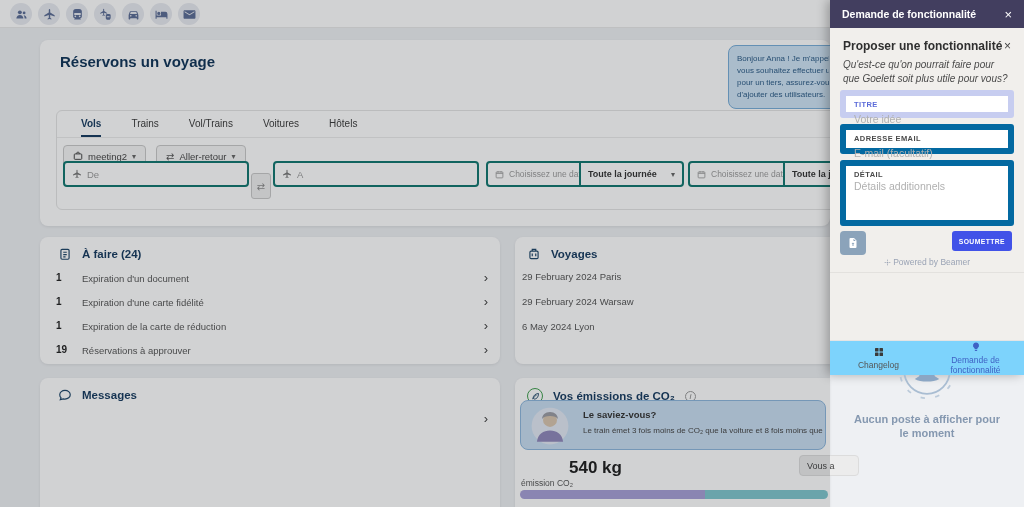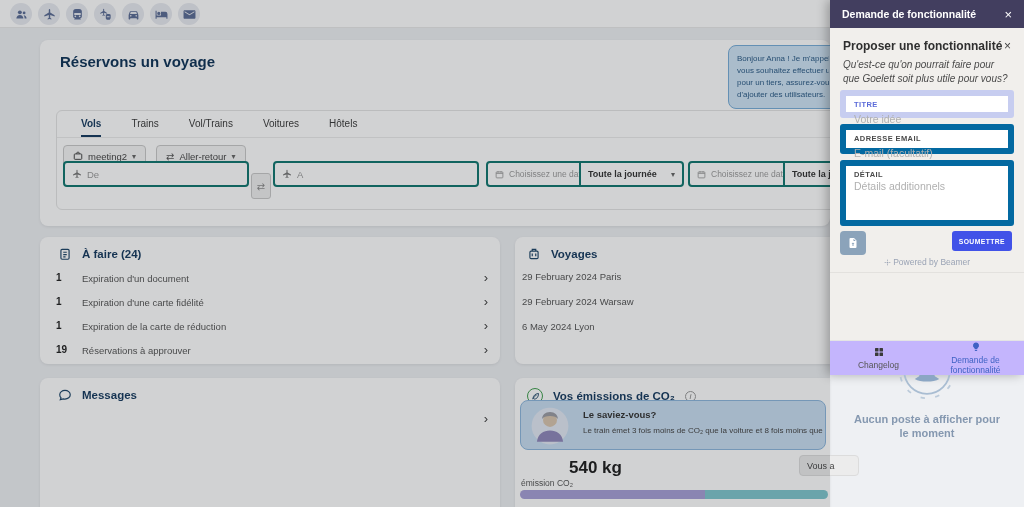--- a/index.html
+++ b/index.html
@@ -74,21 +74,21 @@
   .fbox.focused .flabel { color:#5a6ad8; }
   .fbox input, .fbox textarea { width:100%; border:none; outline:none; font-size:10.5px; color:#333; font-family:"Liberation Sans","DejaVu Sans",sans-serif; background:transparent; resize:none; padding:1px 0 0 0; }
   .fbox input::placeholder, .fbox textarea::placeholder { color:#b0b0b0; }
   .attach-btn { position:absolute; left:10px; top:231px; width:26px; height:24px; background:#8ba3ba; border:none; border-radius:4px; display:flex; align-items:center; justify-content:center; color:#fff; cursor:pointer; }
   .attach-btn svg { width:12px; height:12px; } 
   .submit { position:absolute; right:12px; top:231px; height:20px; padding:0 7px; background:#4152e8; color:#fff; border:none; border-radius:3px; font-size:6.8px; font-weight:bold; letter-spacing:.4px; cursor:pointer; }
   .powered { position:absolute; left:0; top:257px; width:100%; text-align:center; font-size:8.5px; color:#9aa3b5; }
   .panel-divider { position:absolute; left:0; top:272px; width:100%; height:1px; background:#e3e1de; }
   .empty-icon { position:absolute; left:62px; top:336px; width:70px; height:70px; }
   .empty-text { position:absolute; left:20px; top:412px; width:154px; text-align:center; font-size:11px; font-weight:bold; color:#8598b0; line-height:1.3; }
-  .panel-tabs { position:absolute; left:0; bottom:0; width:100%; height:35px; background:#c4b5fd; border-top:1px solid #e4e4e4; display:flex; }
+  .panel-tabs { position:absolute; left:0; bottom:0; width:100%; height:35px; background:#7dd3fc; border-top:1px solid #e4e4e4; display:flex; }
   .ptab { flex:1; display:flex; flex-direction:column; align-items:center; justify-content:center; gap:2px; font-size:8.5px; color:#555; cursor:pointer; background:none; border:none; font-family:inherit; }
   .ptab svg { width:12px; height:12px; }
   .ptab .ic { color:#3a3a3a; }
   .ptab.active { color:#3f62c4; }
   .ptab.active .ic { color:#3f62c4; }
 </style>
 </head>
 <body>
 
 <div class="stage">

